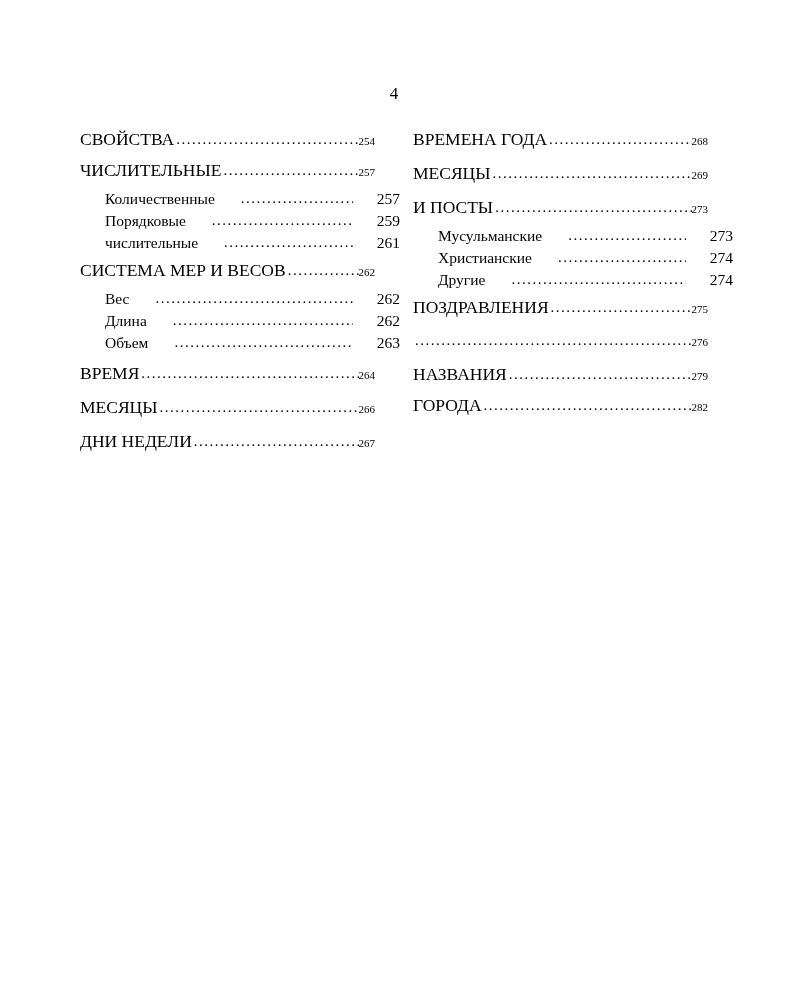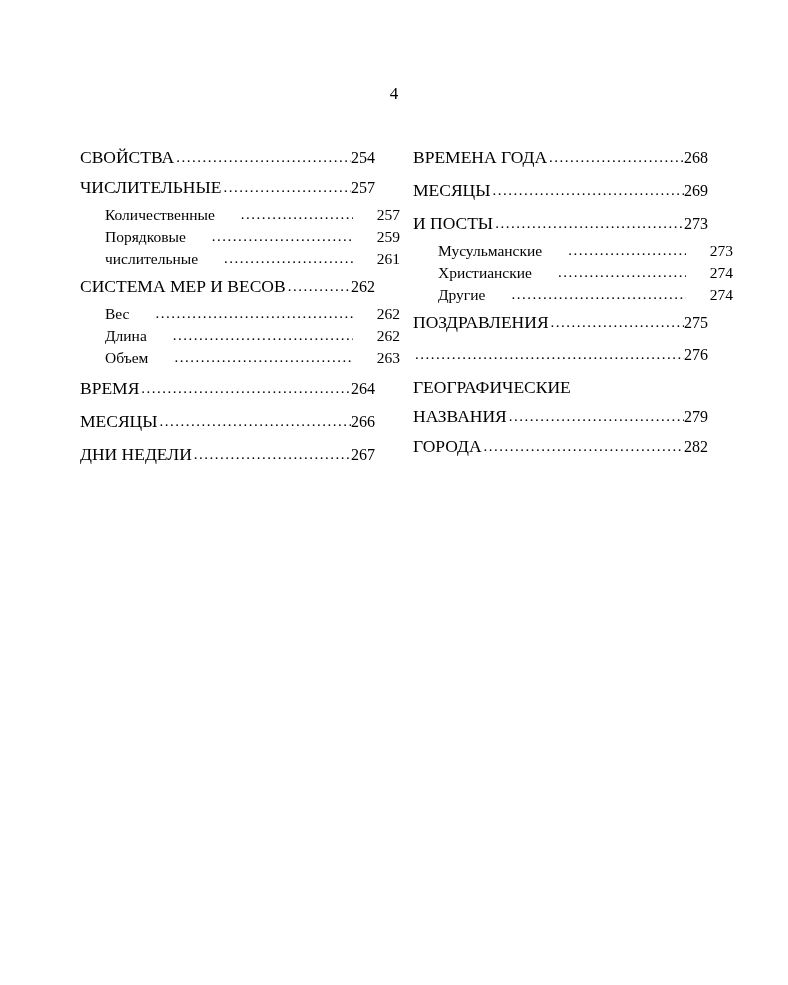--- a/index.html
+++ b/index.html
@@ -26,21 +26,21 @@
     position: absolute;
     top: 84px;
     left: 0;
     width: 788px;
     text-align: center;
     font-size: 17px;
     font-family: "Liberation Serif", serif;
   }
   .columns {
     position: absolute;
-    top: 144px;
+    top: 126px;
     left: 80px;
     width: 628px;
     display: flex;
     gap: 38px;
   }
   .col {
     width: 295px;
   }
   .toc-line {
     display: flex;
@@ -62,21 +62,21 @@
   }
   .toc-line .page-num {
     flex: 0 0 auto;
   }
   
   .lvl1 {
     font-size: 17.5px;
     line-height: 26px;
     margin-bottom: 3px;
   }
-  .lvl1 .page-num { font-size: 16px; }
+  .lvl1 .page-num { font-size: 11px; }
   
   .lvl2 {
     font-size: 15.5px;
     line-height: 22px;
     padding-left: 25px;
     gap: 24px;
   }
   .lvl2 .page-num { font-size: 15.5px; }
   
   .cont {
@@ -232,23 +232,20 @@
 
       <div class="spacer-xs"></div>
 
       <div class="toc-line lvl1">
         <span class="leader">................................................................</span>
         <span class="page-num">276</span>
       </div>
 
       <div class="spacer-xs"></div>
 
-      <div class="toc-line lvl1 cont">
-        <span class="label">ГЕОГРАФИЧЕСКИЕ</span>
-      </div>
 
       <div class="toc-line lvl1">
         <span class="label">НАЗВАНИЯ</span>
         <span class="leader">................................................................</span>
         <span class="page-num">279</span>
       </div>
 
       <div class="toc-line lvl1">
         <span class="label">ГОРОДА</span>
         <span class="leader">................................................................</span>

